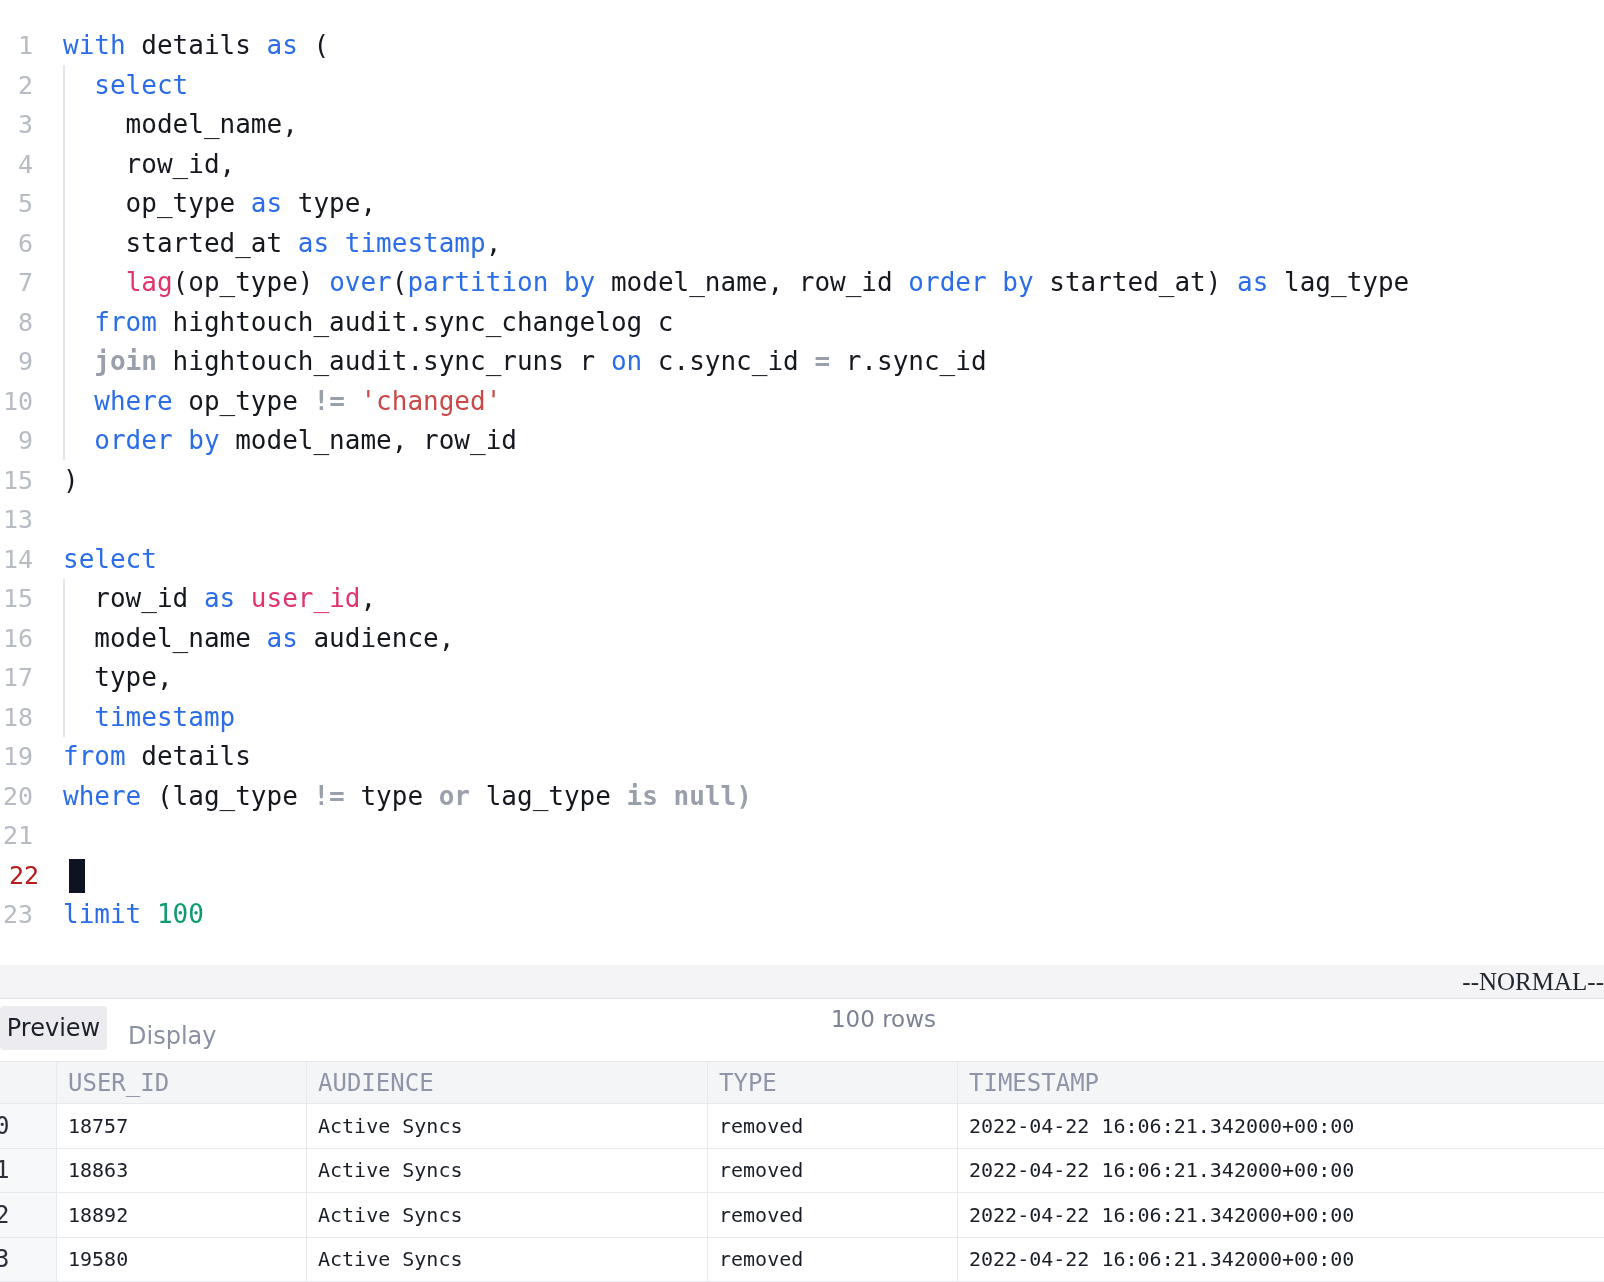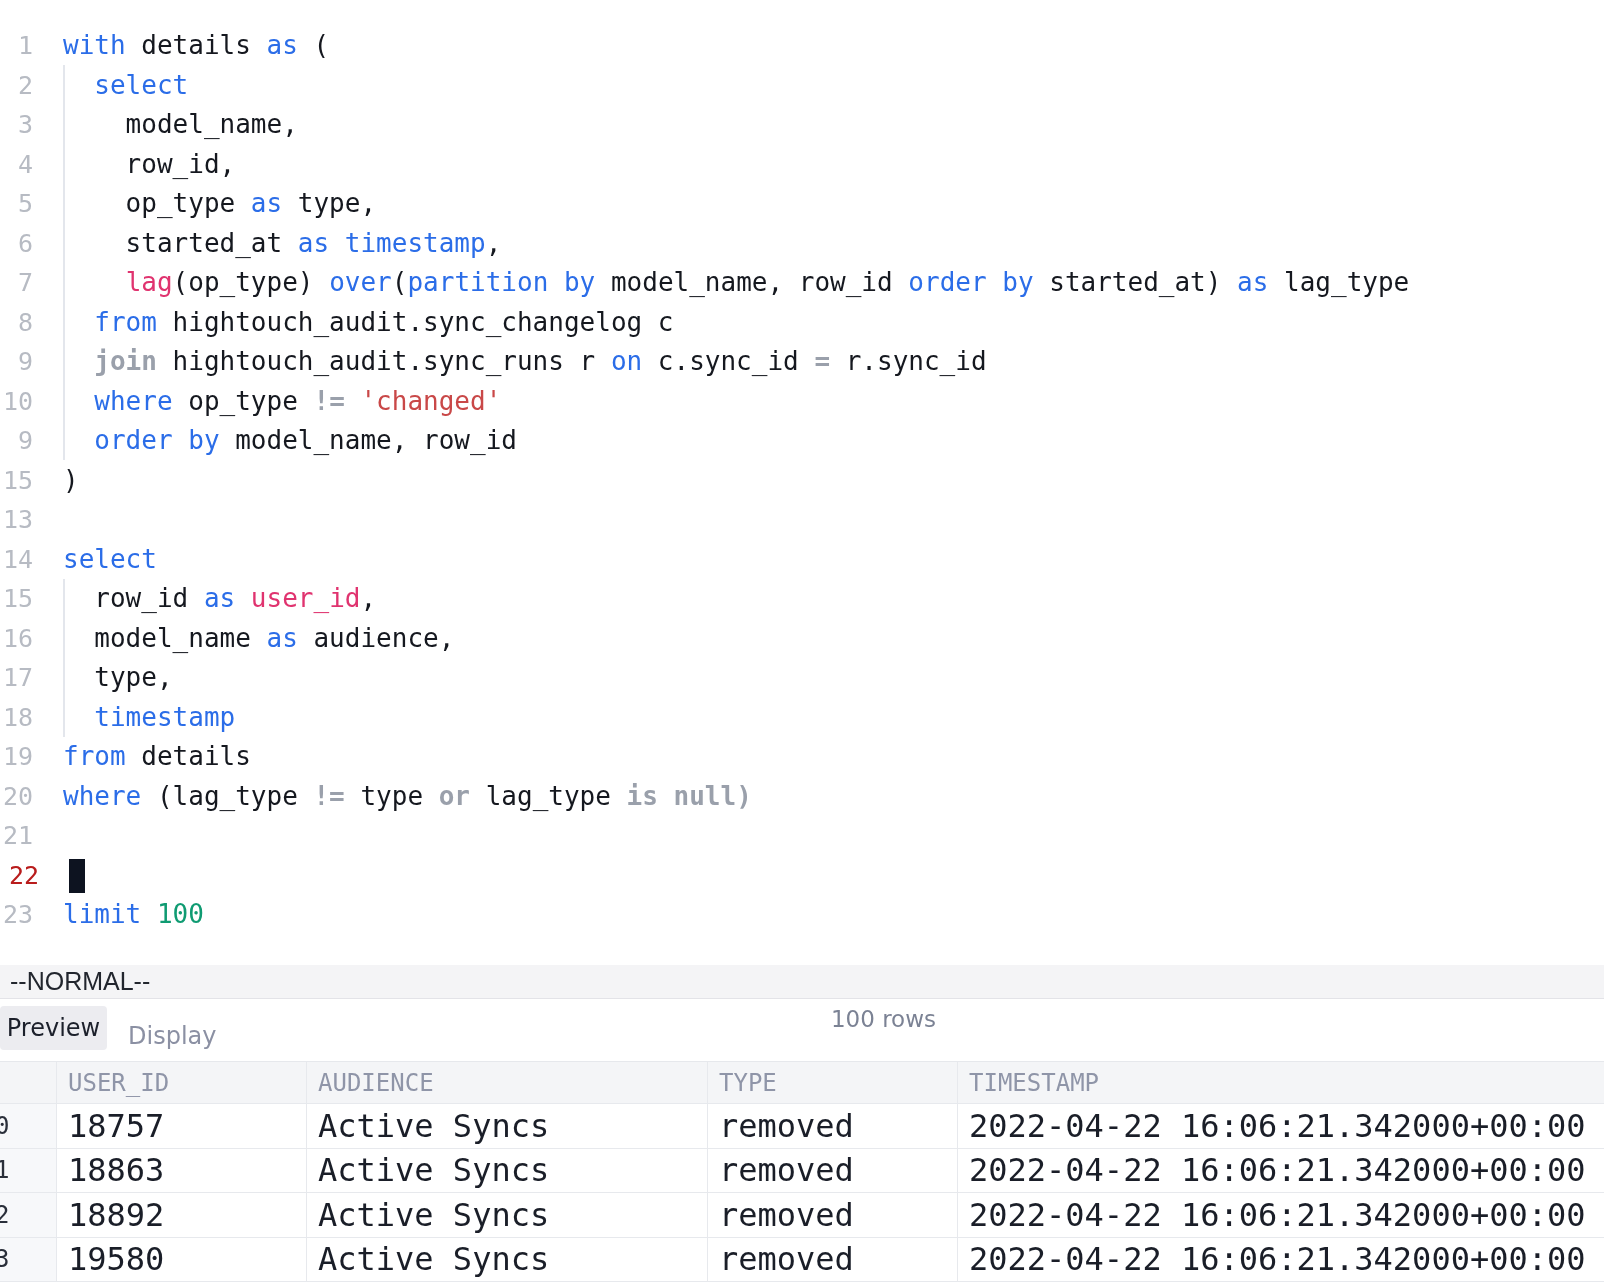--- a/index.html
+++ b/index.html
@@ -1,18 +1,18 @@
 <!DOCTYPE html>
 <html><head>
 <meta charset="utf-8">
 <style>
   html,body{margin:0;padding:0;background:#ffffff;}
   body{width:1604px;height:1282px;overflow:hidden;position:relative;
        font-family:"DejaVu Sans",sans-serif;}
-  .mono{font-family:Liberation Sans, sans-serif;}
+  .mono{font-family:Liberation Serif, serif;text-align:right;}
 
   
   #editor{position:absolute;left:0;top:0;width:1604px;height:965px;background:#fff;overflow:hidden;}
   #top-edge{position:absolute;left:0;top:0;width:1604px;height:8px;background:#fafbfb;}
   #code-area{position:absolute;left:0;top:26px;width:1604px;}
   .line{display:flex;height:39.5px;line-height:39.5px;position:relative;z-index:1;}
   .gutter{width:33px;flex:0 0 33px;text-align:right;color:#b7bbc3;
           font-family:"DejaVu Sans Mono",monospace;font-size:25px;user-select:none;}
   .gutter.active{color:#b91c1c;padding-left:6px;}
   .code{margin-left:30px;white-space:pre;font-family:"DejaVu Sans Mono",monospace;font-size:26px;}
@@ -51,21 +51,21 @@
   .cell{box-sizing:border-box;border-right:1px solid #e7e9ed;display:flex;align-items:center;
         padding-left:11px;overflow:hidden;white-space:nowrap;}
   .cell.last{border-right:none;}
   .c0{flex:0 0 57px;padding-left:0;position:relative;}
   .trow.body .c0{background:#f7f8fa;}
   .c1{flex:0 0 250px;}
   .c2{flex:0 0 401px;}
   .c3{flex:0 0 250px;}
   .c4{flex:1 1 auto;}
   .hcell{font-family:"DejaVu Sans Mono",monospace;font-size:24px;color:#8f95a8;}
-  .dcell{font-family:"DejaVu Sans Mono",monospace;font-size:32px;color:#1a1e28;}
+  .dcell{font-family:"DejaVu Sans Mono",monospace;font-size:20px;color:#1a1e28;}
   .rownum{position:absolute;left:-5px;top:50%;transform:translateY(-50%);
           font-family:"DejaVu Sans Mono",monospace;font-size:24px;color:#2a2f3a;}
 </style>
 </head>
 <body>
 
 <div id="top-edge"></div>
 
 <div id="editor">
   <div id="guide-1" class="indent-guide"></div>

